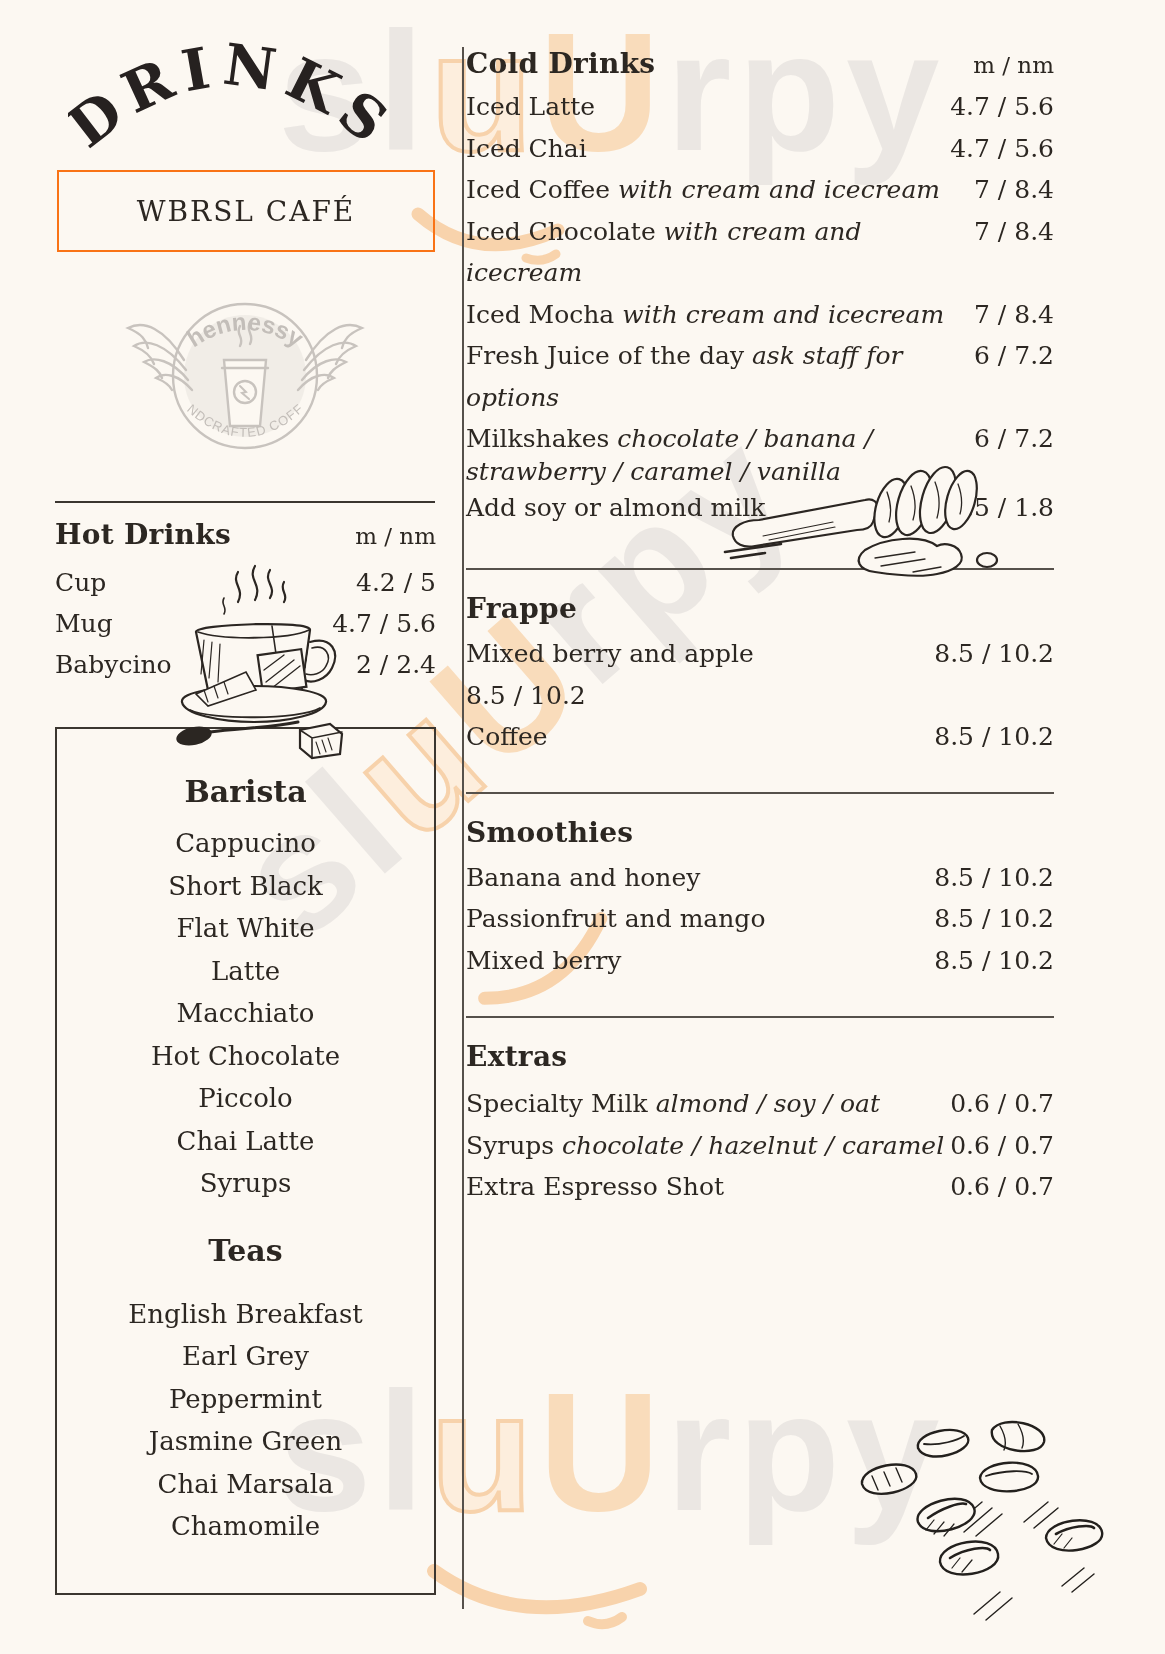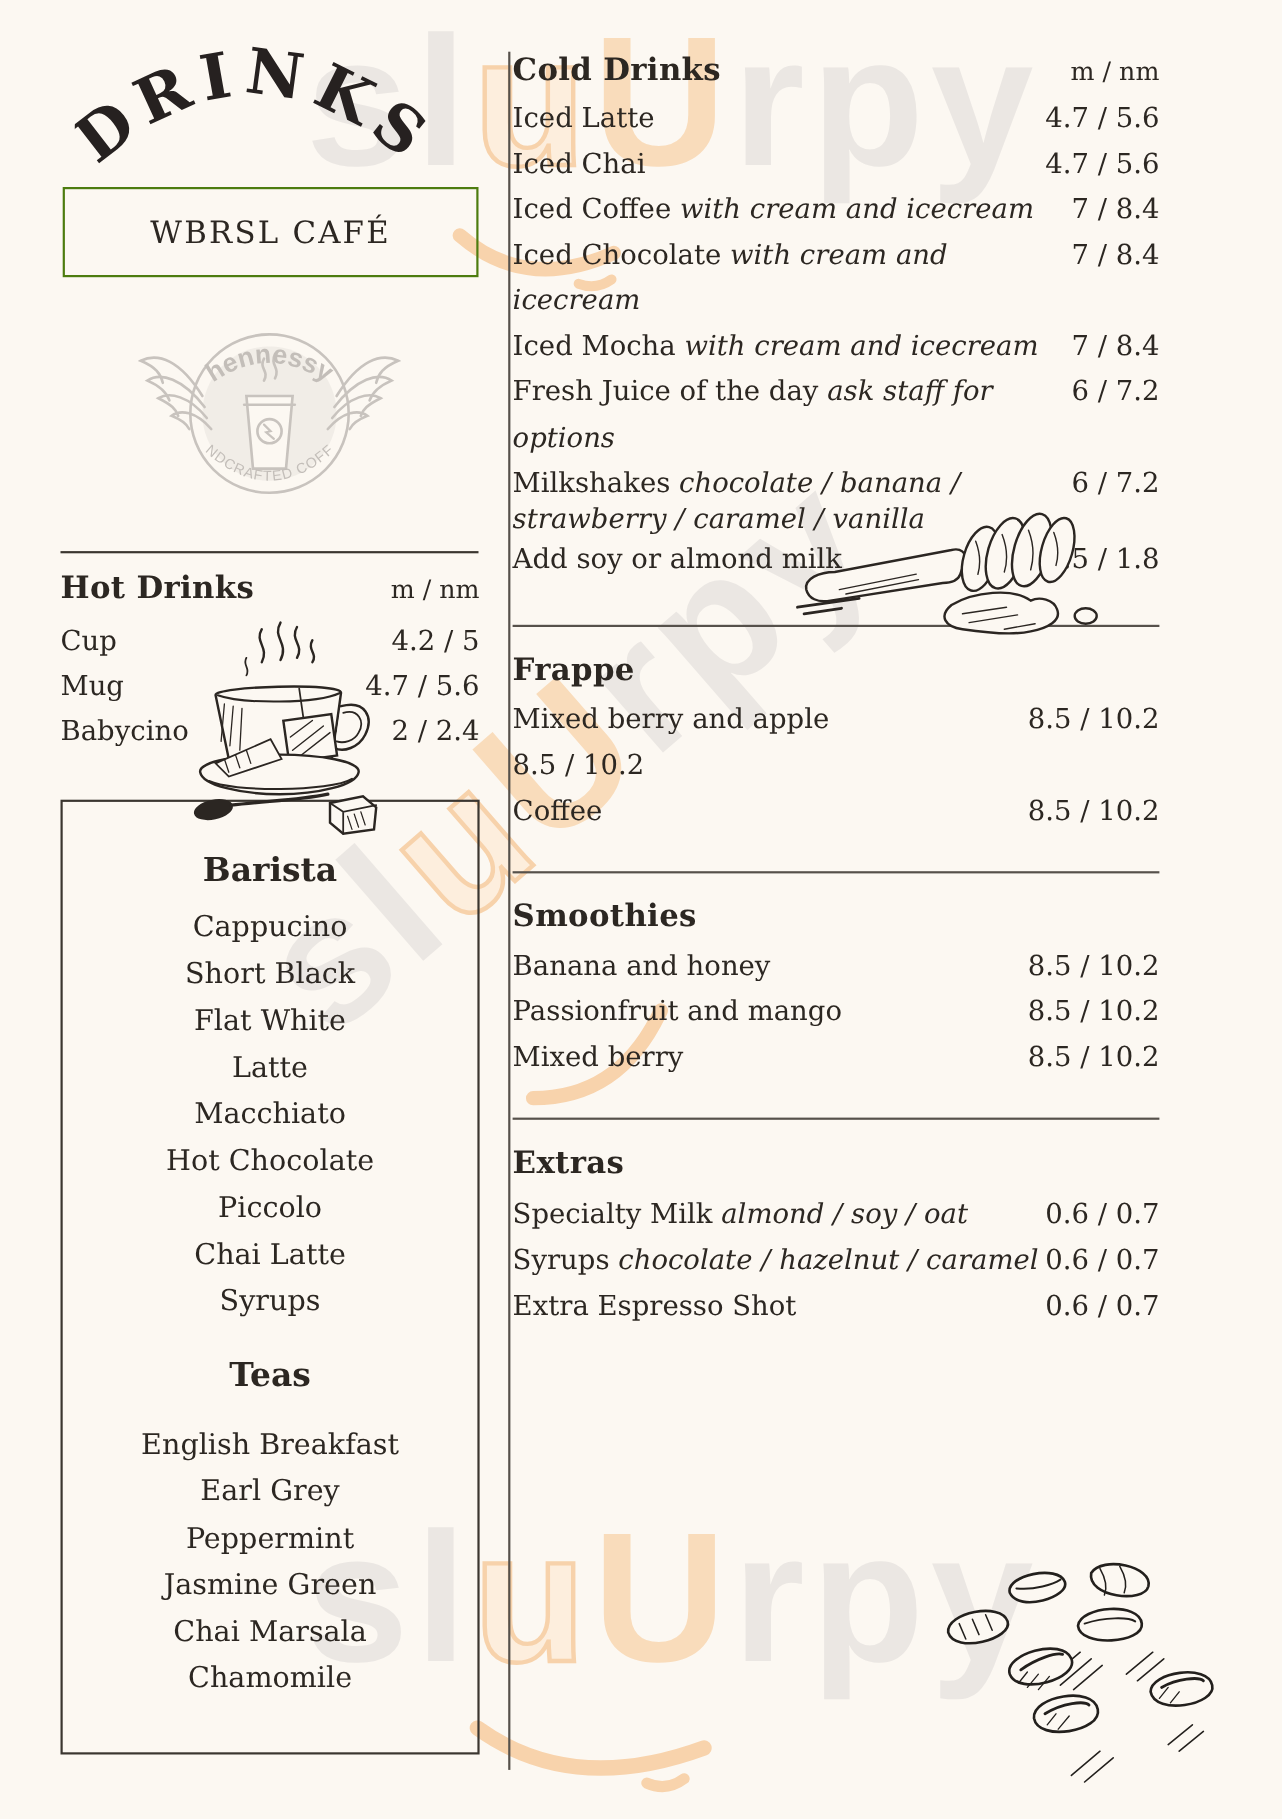--- a/index.html
+++ b/index.html
@@ -30,21 +30,21 @@
   .wm-mid{left:318px;top:798px;font-size:168px;transform-origin:left bottom;transform:rotate(-41deg);}
   .wm-bot{left:278px;top:1368px;font-size:168px;}
   .swoosh{position:absolute;z-index:0;}
   
   .vert-divider{left:462px;top:47px;width:2px;height:1562px;background:#56514b;z-index:1;}
   .rule-left{left:55px;top:501px;width:380px;height:2px;background:#3b3630;z-index:1;}
   
   .arc-title{left:68px;top:36px;width:326px;height:122px;z-index:1;}
   .cafe-box{
     left:57px;top:170px;width:374px;height:78px;
-    border:2px solid #4d7c0f;
+    border:2px solid #f97316;
     display:flex;align-items:center;justify-content:center;
     font-size:28px;letter-spacing:2px;z-index:1;
   }
   .logo{left:122px;top:268px;width:246px;height:204px;z-index:1;}
   .hot-section{left:55px;top:518px;width:381px;z-index:1;}
   .head-row{display:flex;justify-content:space-between;align-items:baseline;text-align:right;}
   .sec-title{font-size:28px;font-weight:bold;letter-spacing:.3px;}
   .legend{font-size:23px;}
   .mrow{display:flex;justify-content:space-between;font-size:25px;line-height:41px;}
   .hot-items{margin-top:11px;}

